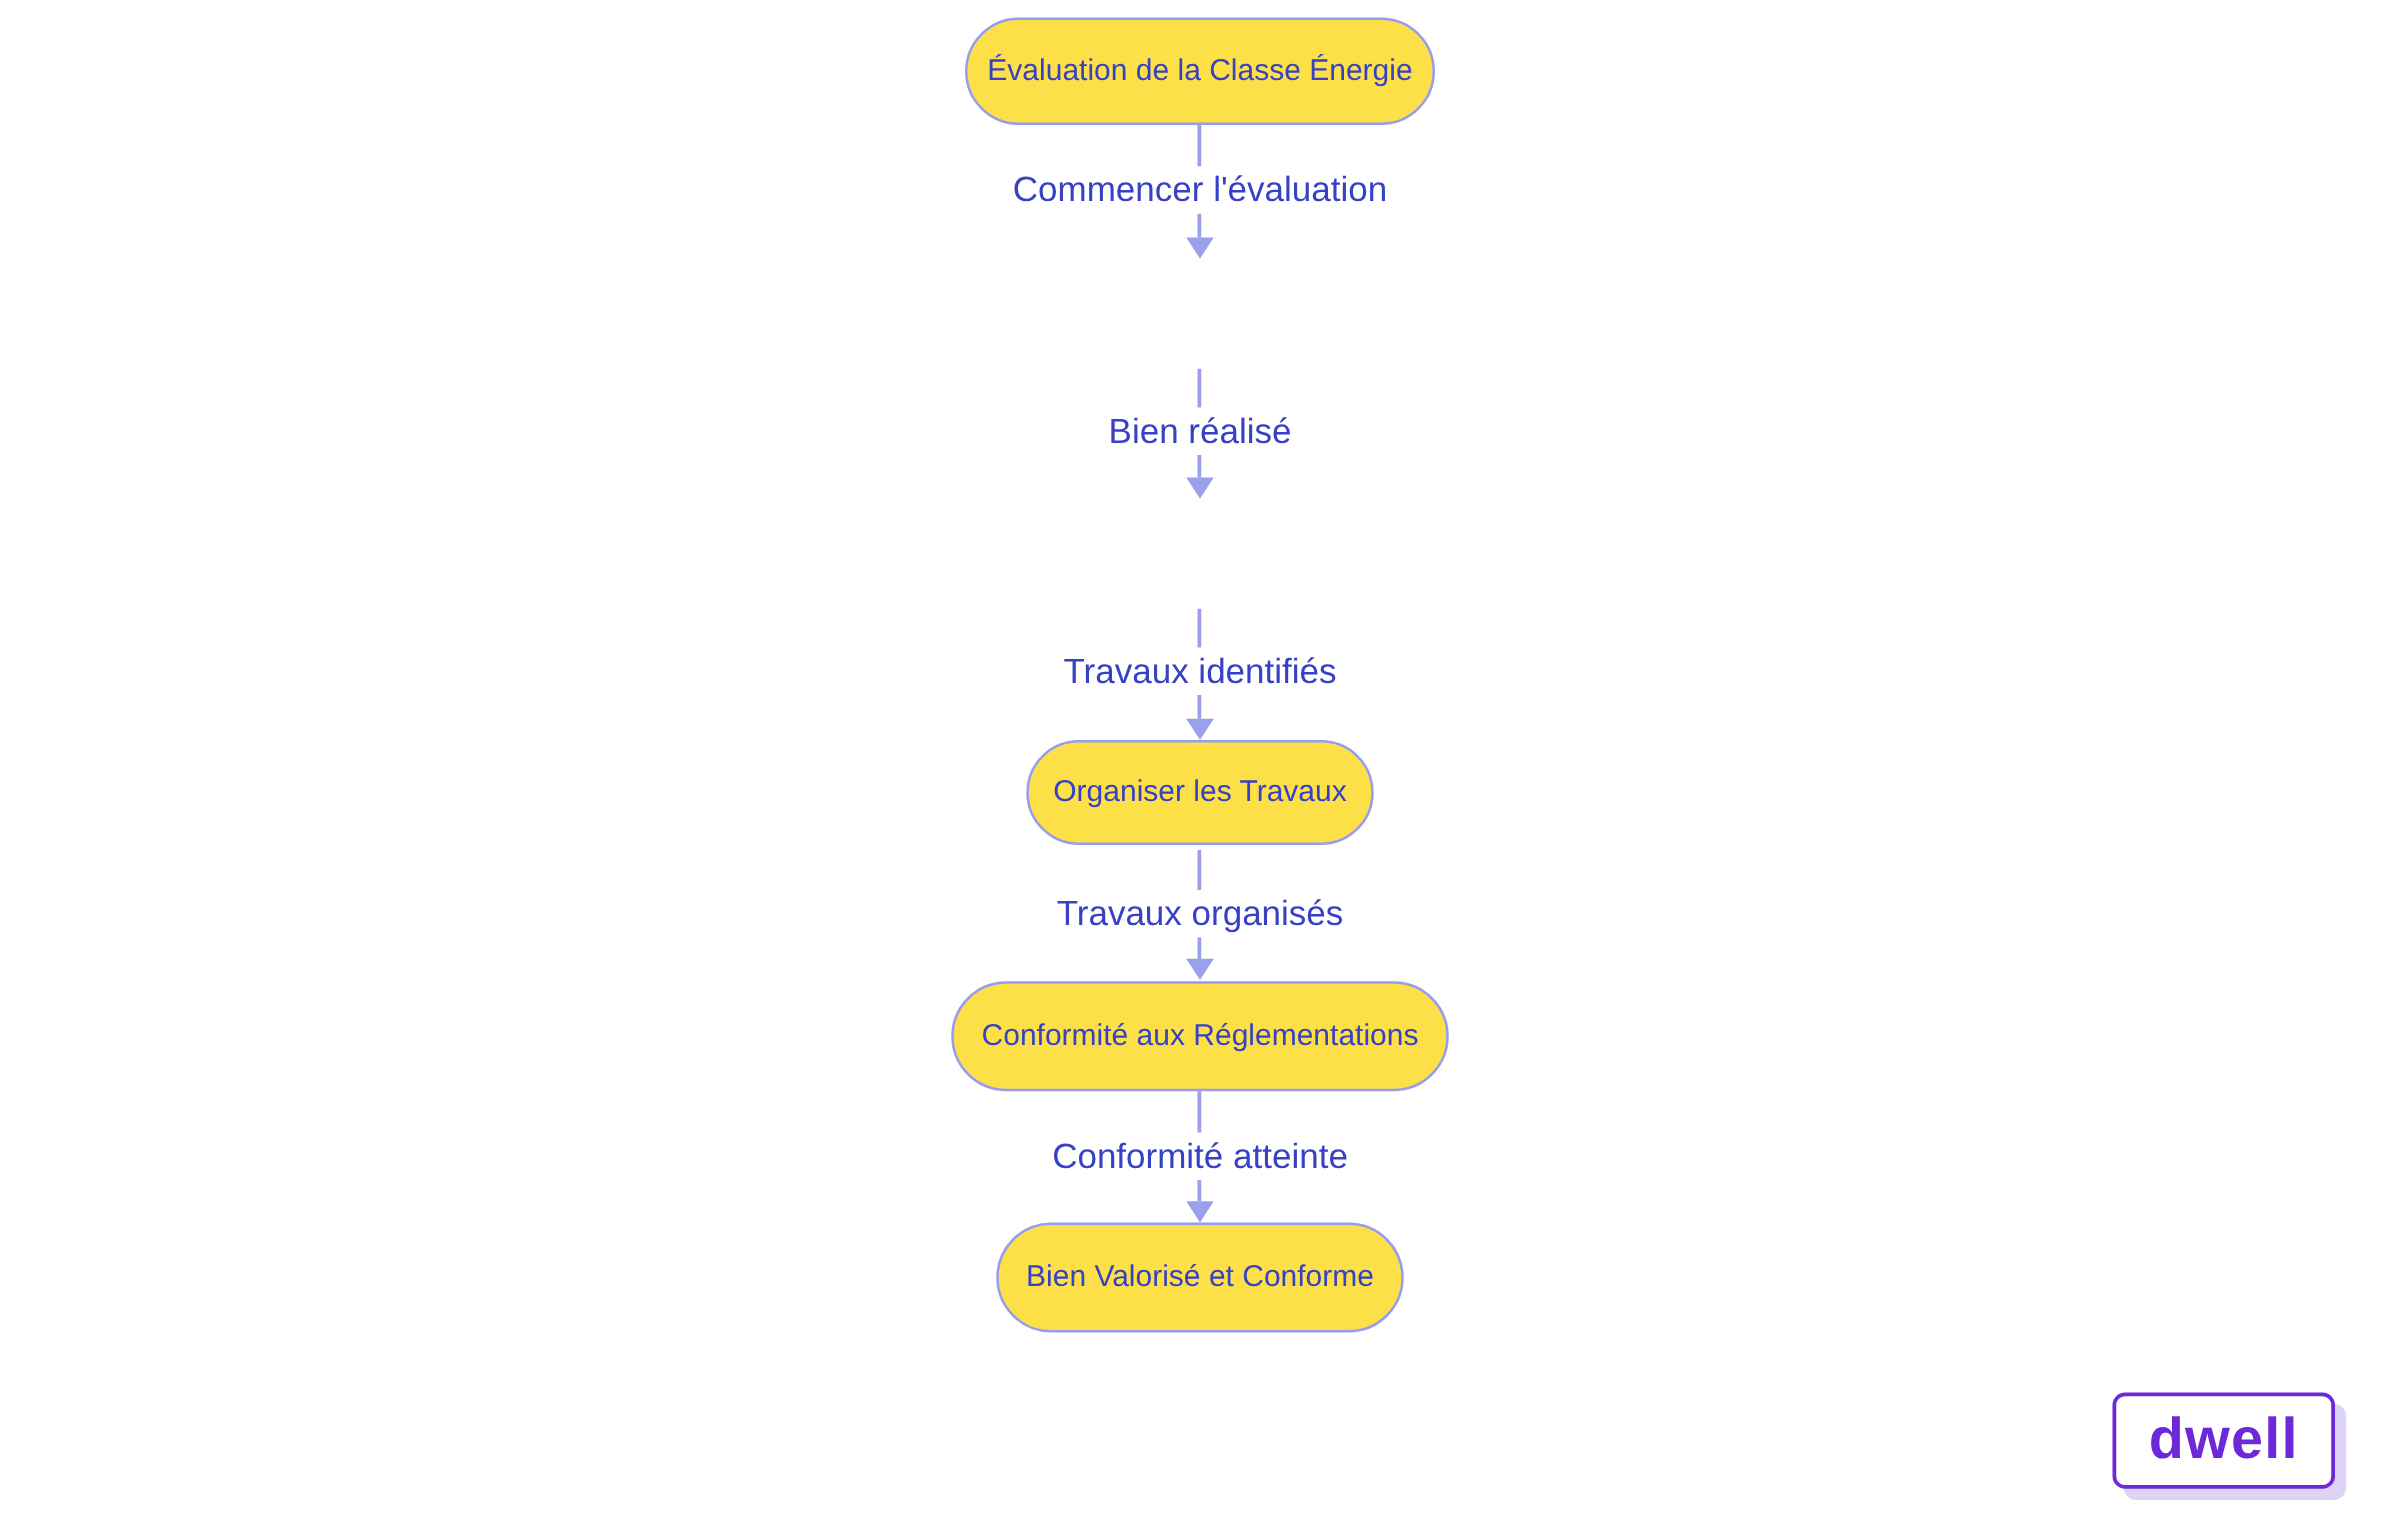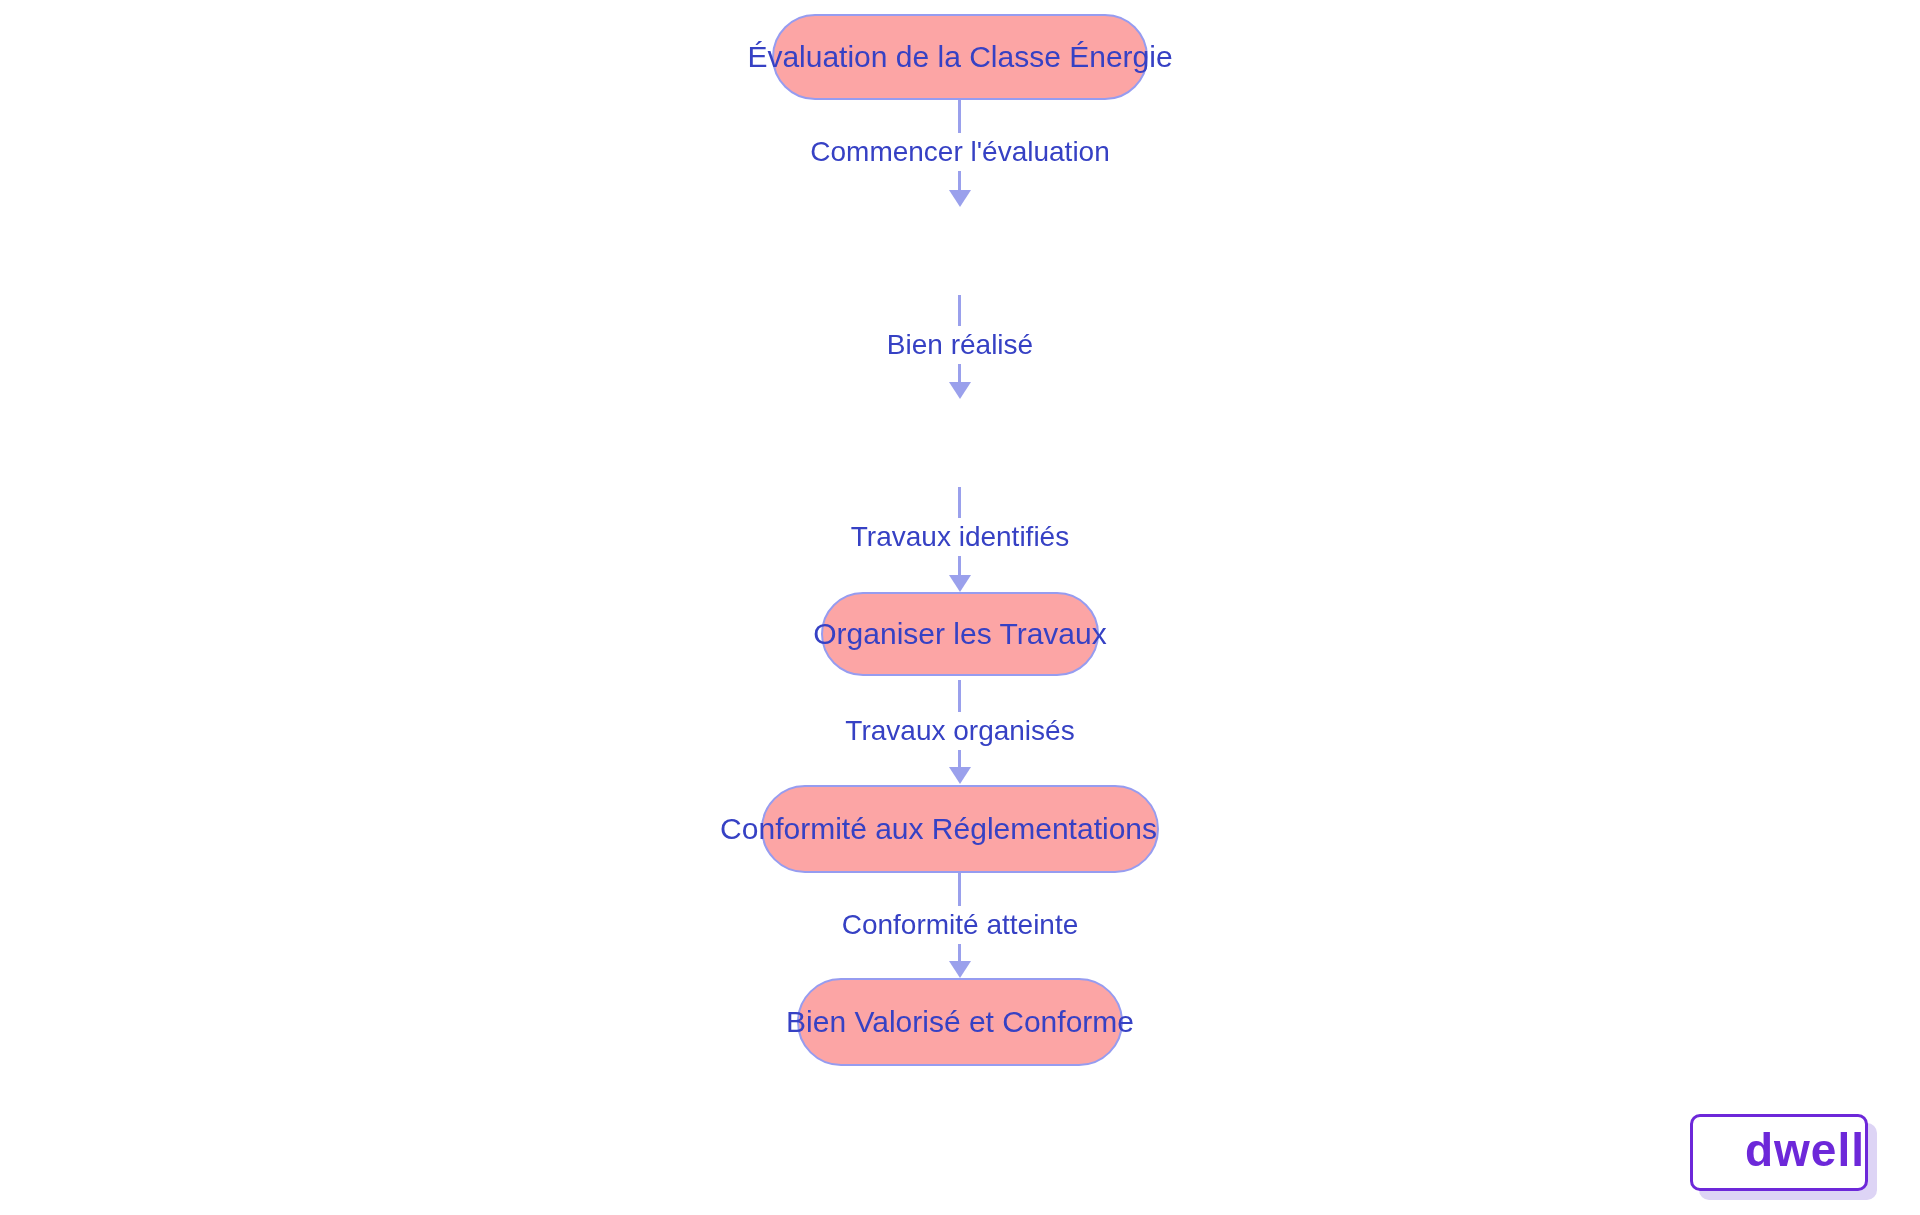--- a/index.html
+++ b/index.html
@@ -7,33 +7,33 @@
   body { font-family: "Liberation Sans", sans-serif; position: relative; }
 
   .canvas { position: absolute; left: 0; top: 0; width: 1920px; height: 1215px; }
 
   
   .node {
     position: absolute;
     display: flex;
     align-items: center;
     justify-content: center;
-    background: #fca5a5;
+    background: #fde047;
     border: 2px solid #969cf0;
     border-radius: 46px;
     color: #3641c4;
-    font-size: 30px;
+    font-size: 24px;
     text-align: center;
     white-space: nowrap;
   }
   #n1 { left: 772px; top: 14px;  width: 376px; height: 86px; }
   #n2 { left: 760px; top: 207px; width: 400px; height: 88px; }
   #n3 { left: 749px; top: 399px; width: 422px; height: 88px; }
   #n4 { left: 821px; top: 592px; width: 278px; height: 84px; }
-  #n5 { left: 761px; top: 785px; width: 398px; height: 88px; justify-content: flex-end; }
+  #n5 { left: 761px; top: 785px; width: 398px; height: 88px; }
   #n6 { left: 797px; top: 978px; width: 326px; height: 88px; justify-content: center; }
 
   
   .eline {
     position: absolute;
     left: 958px;
     width: 3px;
     background: #9aa0ec;
   }
   #e1-line { top: 100px; height: 90px; }
@@ -81,21 +81,21 @@
     left: 1690px;
     top: 1114px;
     width: 178px;
     height: 77px;
     background: #ffffff;
     border: 3px solid #6d28d9;
     border-radius: 10px;
     box-shadow: 9px 9px 0 #ddd4f5;
     display: flex;
     align-items: center;
-    justify-content: flex-end;
+    justify-content: center;
     z-index: 3;
   }
   .logo-text {
     color: #6d28d9;
     font-size: 46px;
     font-weight: bold;
     letter-spacing: 1px;
     line-height: 1;
     padding-bottom: 6px;
   }

